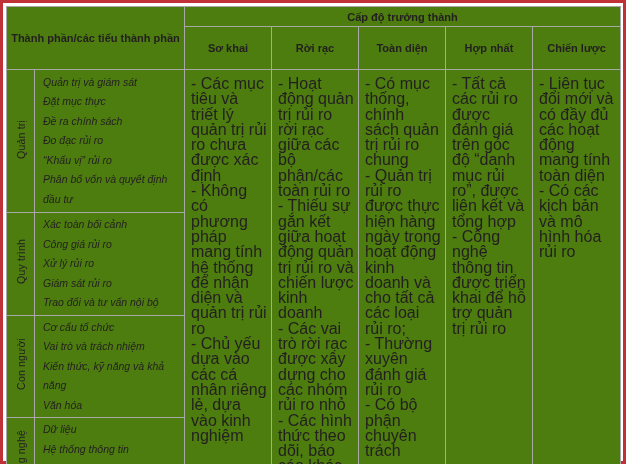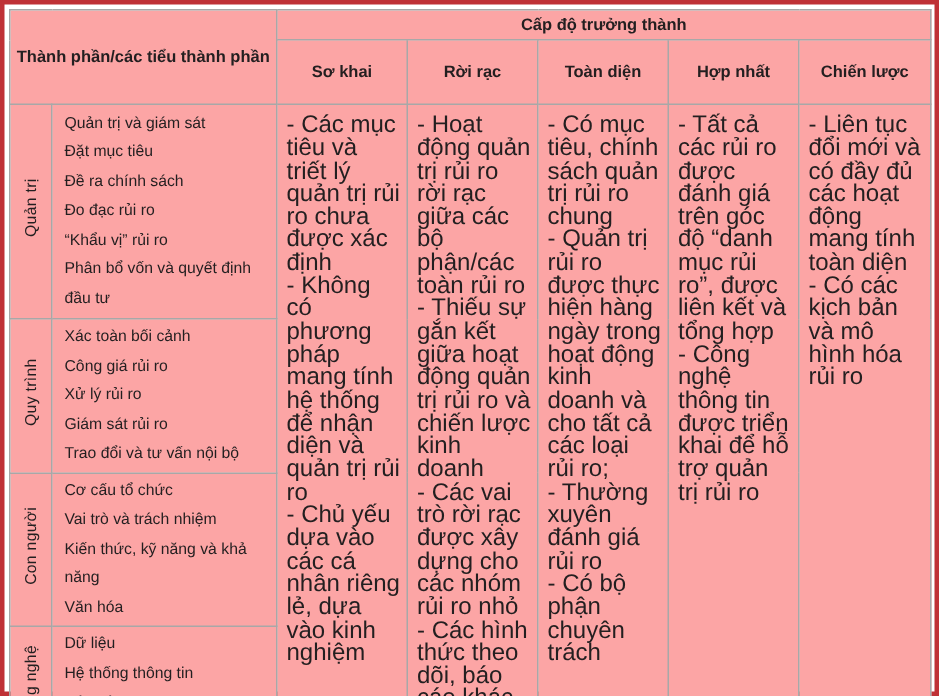--- a/index.html
+++ b/index.html
@@ -3,30 +3,30 @@
 <meta charset="utf-8">
 <style>
   html,body{margin:0;padding:0;background:#fff;}
   body{width:626px;height:464px;overflow:hidden;position:relative;
        font-family:"Liberation Sans","DejaVu Sans",sans-serif;color:#231f20;}
   .frame{position:absolute;left:0;top:0;width:626px;height:464px;
          border:3px solid #bf3136;box-sizing:border-box;}
   .table-wrap{position:absolute;left:6px;top:6px;width:614px;height:446px;}
   table{border-collapse:collapse;table-layout:fixed;width:614px;height:444px;}
   td,th{border:1px solid #a8a8a8;padding:0;box-sizing:border-box;
-        font-weight:normal;background:#fca5a5;}
+        font-weight:normal;background:#4d7c0f;}
   th.corner{font-weight:bold;font-size:11px;text-align:center;vertical-align:middle;padding:6px 4px;}
   th.maturity{font-weight:bold;font-size:11px;text-align:center;vertical-align:middle;}
   th.level{font-weight:bold;font-size:11px;text-align:center;vertical-align:middle;}
   td.rot{vertical-align:middle;text-align:center;}
   td.rot .vtxt{writing-mode:vertical-rl;transform:rotate(180deg);
                font-size:10.5px;white-space:nowrap;display:inline-block;
                letter-spacing:0.2px;}
   td.subs{vertical-align:middle;padding:2px 2px 2px 8px;}
-  td.subs div{font-size:10.5px;line-height:19.5px;}
+  td.subs div{font-size:10.5px;line-height:19.5px;font-style:italic;}
   td.lvl{vertical-align:top;padding:6px 4px 0 6px;}
   td.lvl div{font-size:16px;line-height:15.3px;margin:0;}
 </style>
 </head>
 <body>
 
 <div class="frame"></div>
 
 <div class="table-wrap">
 <table>
@@ -52,39 +52,39 @@
     <th class="level">Hợp nhất</th>
     <th class="level">Chiến lược</th>
   </tr>
 
   <tr style="height:143px">
     <td class="rot">
       <span class="vtxt">Quản trị</span>
     </td>
     <td class="subs">
       <div>Quản trị và giám sát</div>
-      <div>Đặt mục tiêu</div>
+      <div>Đặt mục thực</div>
       <div>Đề ra chính sách</div>
       <div>Đo đạc rủi ro</div>
       <div>“Khẩu vị” rủi ro</div>
       <div>Phân bổ vốn và quyết định đầu tư</div>
     </td>
     <td class="lvl" rowspan="4">
       <div>- Các mục tiêu và triết lý quản trị rủi ro chưa được xác định</div>
       <div>- Không có phương pháp mang tính hệ thống để nhận diện và quản trị rủi ro</div>
       <div>- Chủ yếu dựa vào các cá nhân riêng lẻ, dựa vào kinh nghiệm</div>
     </td>
     <td class="lvl" rowspan="4">
       <div>- Hoạt động quản trị rủi ro rời rạc giữa các bộ phận/các toàn rủi ro</div>
       <div>- Thiếu sự gắn kết giữa hoạt động quản trị rủi ro và chiến lược kinh doanh</div>
       <div>- Các vai trò rời rạc được xây dựng cho các nhóm rủi ro nhỏ</div>
       <div>- Các hình thức theo dõi, báo cáo khác nhau</div>
     </td>
     <td class="lvl" rowspan="4">
-      <div>- Có mục tiêu, chính sách quản trị rủi ro chung</div>
+      <div>- Có mục thống, chính sách quản trị rủi ro chung</div>
       <div>- Quản trị rủi ro được thực hiện hàng ngày trong hoạt động kinh doanh và cho tất cả các loại rủi ro;</div>
       <div>- Thường xuyên đánh giá rủi ro</div>
       <div>- Có bộ phận chuyên trách</div>
     </td>
     <td class="lvl" rowspan="4">
       <div>- Tất cả các rủi ro được đánh giá trên góc độ “danh mục rủi ro”, được liên kết và tổng hợp</div>
       <div>- Công nghệ thông tin được triển khai để hỗ trợ quản trị rủi ro</div>
     </td>
     <td class="lvl" rowspan="4">
       <div>- Liên tục đổi mới và có đầy đủ các hoạt động mang tính toàn diện</div>

